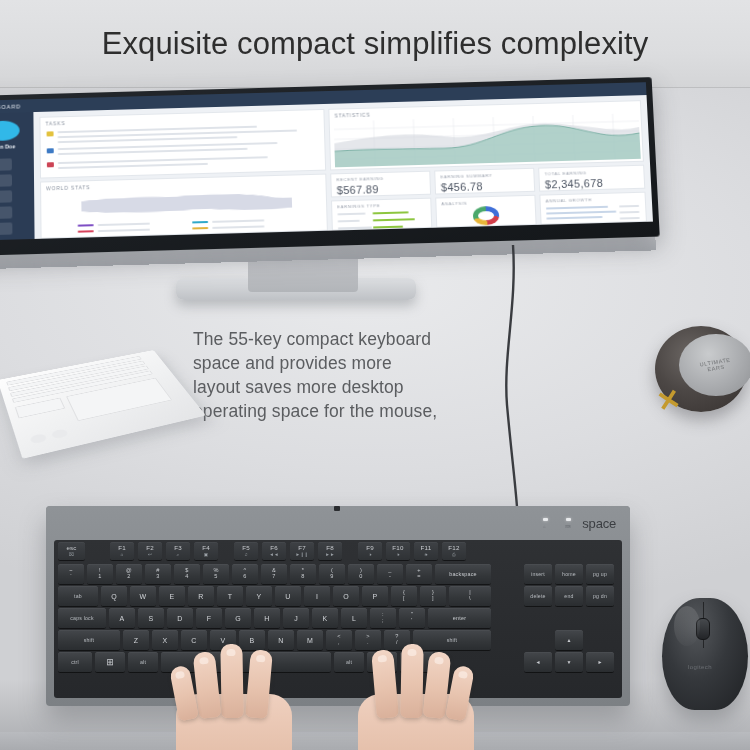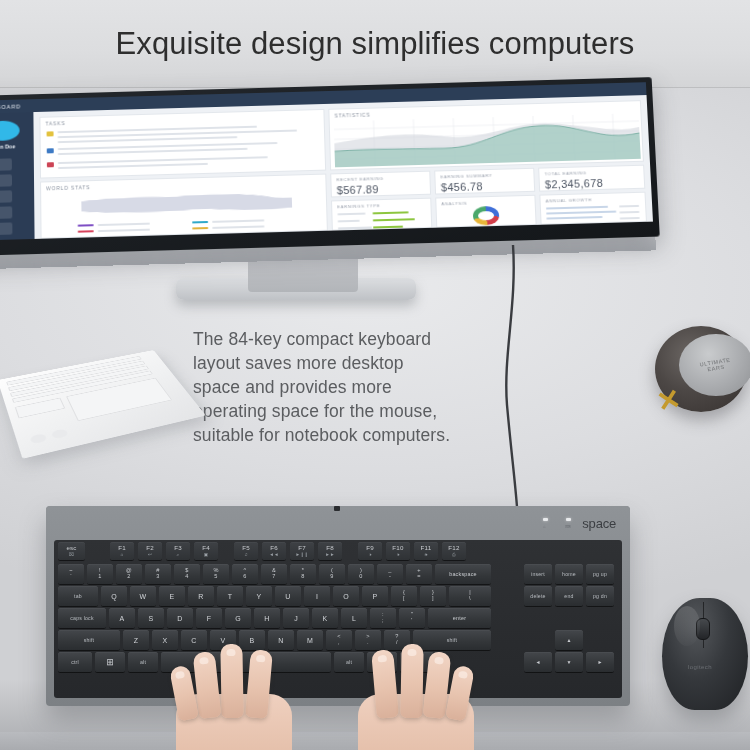--- a/index.html
+++ b/index.html
@@ -250,21 +250,21 @@
     position:absolute; width:9px; height:7px; border-radius:50% 50% 40% 40%;
     background:rgba(255,245,240,.55);
   }
 </style>
 </head>
 <body>
 
 <div class="page">
 
   <div class="headline-band">
-    <div class="headline">Exquisite design simplifies computers</div>
+    <div class="headline">Exquisite compact simplifies complexity</div>
   </div>
 
   <div class="desk">
     <div class="floor-shadow"></div>
     <div class="bottom-band"></div>
   </div>
 
   <div class="monitor-wrap">
     <div class="monitor-base"></div>
     <div class="monitor-neck"></div>
@@ -380,25 +380,24 @@
         </div>
       </div>
     </div>
   </div>
 
   <svg class="cable" width="120" height="270" viewBox="0 0 120 270" style="left:455px; top:245px;">
     <path d="M58,0 C62,60 48,110 52,160 C56,205 60,235 62,262" fill="none" stroke="#3a3c40" stroke-width="2.4" stroke-linecap="round"></path>
   </svg>
 
   <div class="bodycopy">
-    <div>The 84-key compact keyboard</div>
+    <div>The 55-key compact keyboard</div>
+    <div>space and provides more</div>
     <div>layout saves more desktop</div>
-    <div>space and provides more</div>
     <div>operating space for the mouse,</div>
-    <div>suitable for notebook computers.</div>
   </div>
 
   <div class="white-kb">
     <div class="white-kb-body">
       <div class="white-kb-key" style="left:8px;  top:6px; width:150px; height:7px;"></div>
       <div class="white-kb-key" style="left:8px;  top:16px; width:150px; height:7px;"></div>
       <div class="white-kb-key" style="left:8px;  top:26px; width:150px; height:7px;"></div>
       <div class="white-kb-key" style="left:8px;  top:36px; width:150px; height:7px;"></div>
       <div class="white-kb-key" style="left:60px; top:50px; width:98px; height:40px;"></div>
       <div class="white-kb-key" style="left:8px;  top:50px; width:46px; height:18px;"></div>

